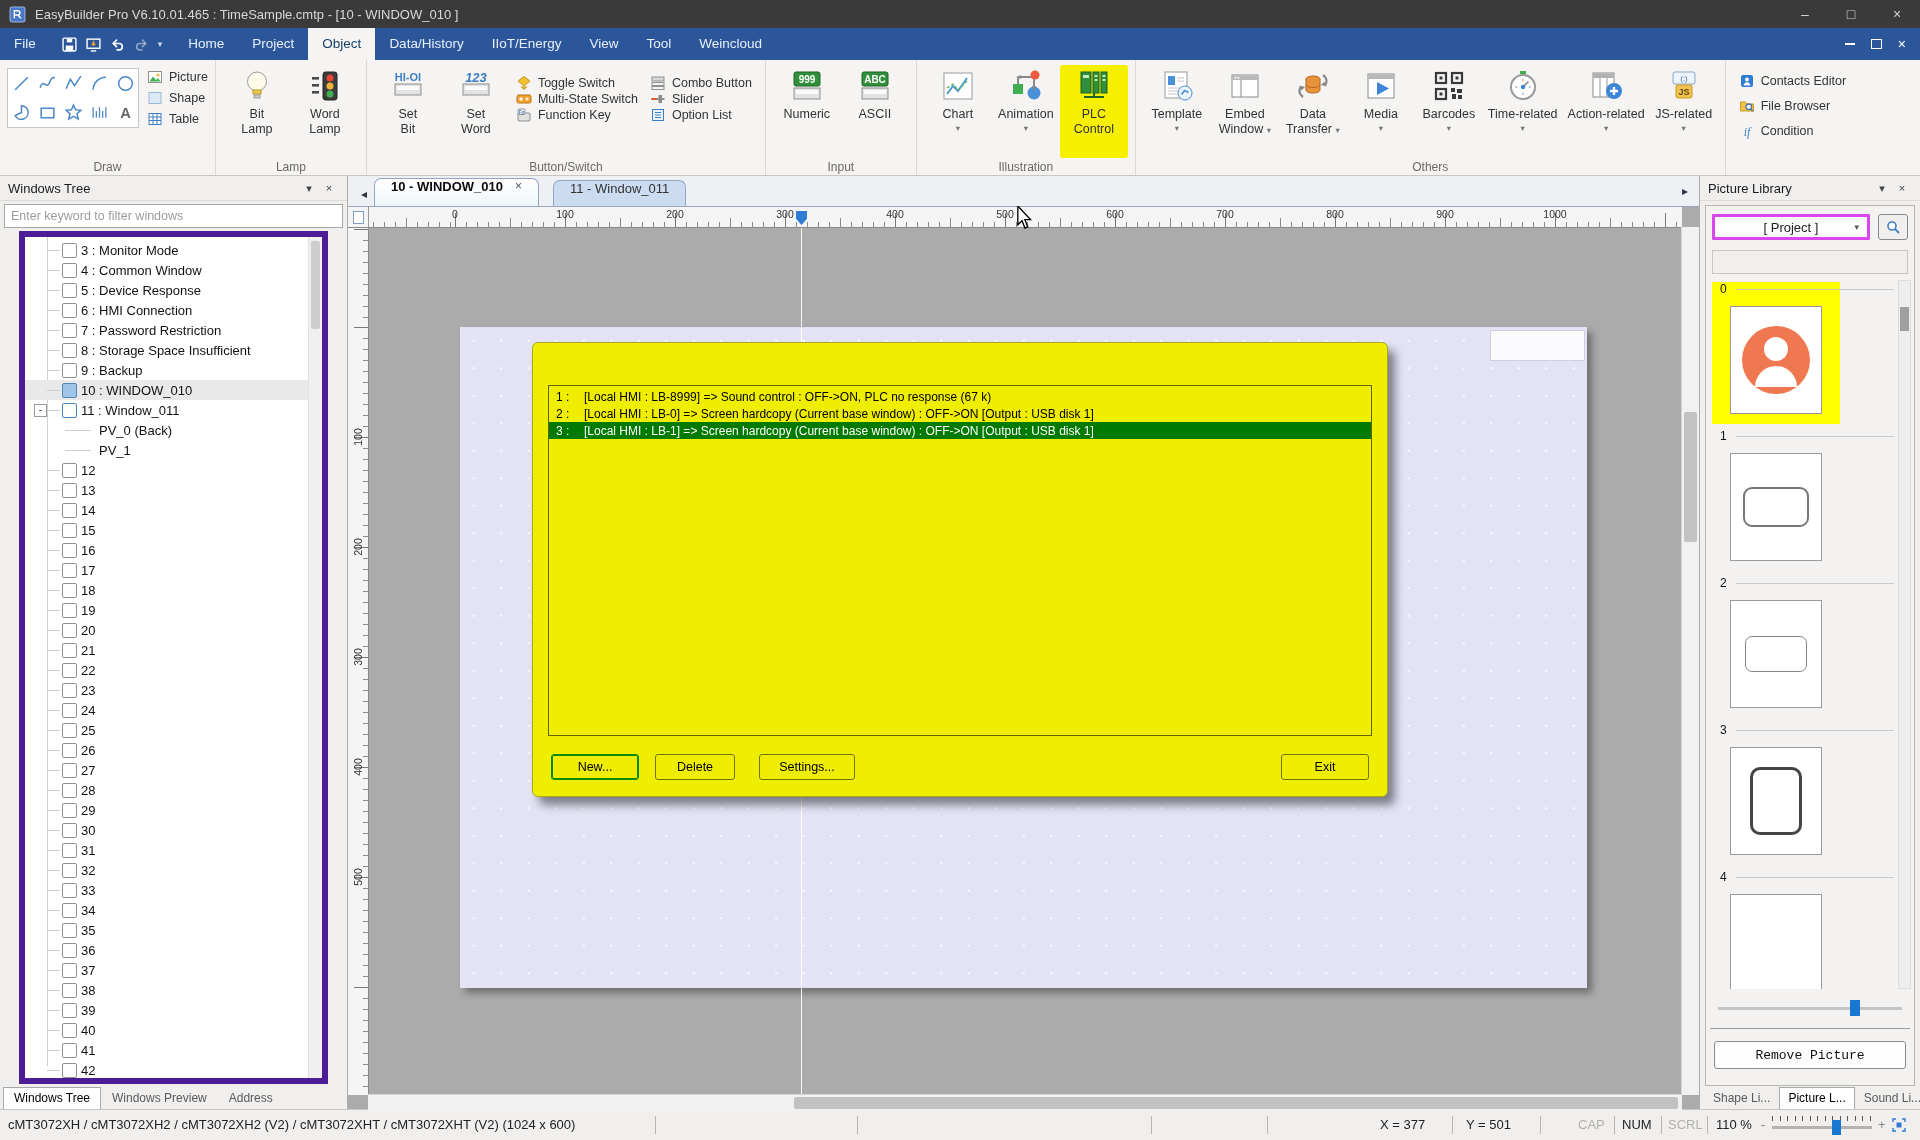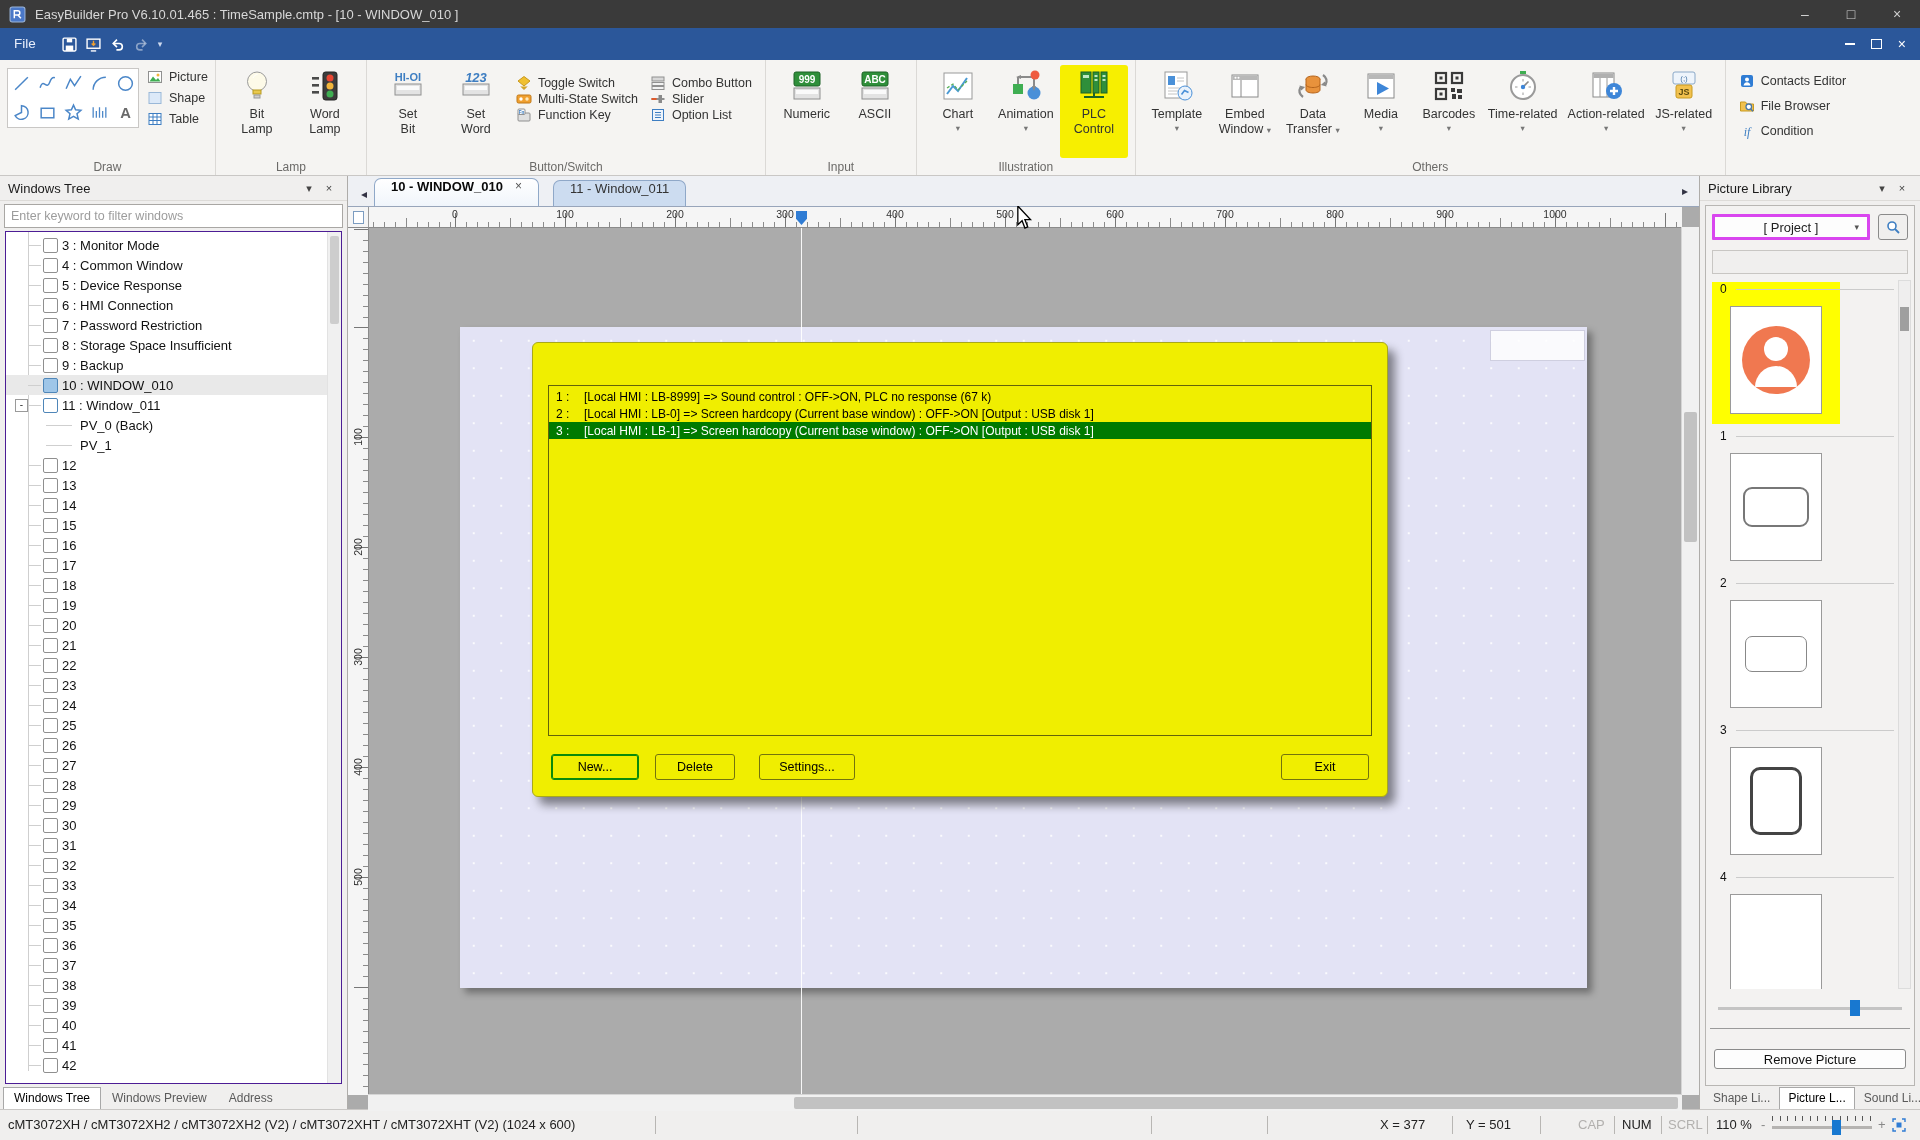--- a/index.html
+++ b/index.html
@@ -48,21 +48,21 @@
   
   .main{display:flex;height:935px;position:relative}
 
   
   .left-panel{width:347px;background:#f0efee;border-right:1px solid #aeaca9;display:flex;flex-direction:column;flex:none}
   .panel-head{height:24px;display:flex;align-items:center;padding:0 8px;font-size:13px;color:#1b1b1b;border-bottom:1px solid #dddbd8}
   .panel-head .sp{flex:1}
   .ph-ic{width:20px;text-align:center;color:#444;font-size:11px}
   .filter{margin:3px 4px;height:22px;border:1px solid #a9a7a4;background:#fff;font-size:12.5px;padding:0 6px;color:#333;font-family:inherit}
   .filter::placeholder{color:#9c9c9c}
-  .tree{flex:1;margin:0 5px 2px;background:#fff;border:1px solid #4c1d95;position:relative;overflow:hidden;font-size:13px;color:#111;padding-top:3px}
+  .tree{flex:1;margin:0 19px 2px;background:#fff;border:6px solid #4c1d95;position:relative;overflow:hidden;font-size:13px;color:#111;padding-top:3px}
   .treelines{position:absolute;left:22px;top:0;bottom:12px;border-left:1px solid #cfcfcf}
   .trow{height:20px;display:flex;align-items:center;position:relative;padding-left:56px;white-space:nowrap}
   .trow::before{content:"";position:absolute;left:22px;width:13px;top:10px;border-top:1px solid #cfcfcf}
   .trow.sel{background:#e9e9e9}
   .tbox{position:absolute;left:37px;top:3px;width:13px;height:13px;border:1px solid #8f8f8f;background:#fff;border-radius:2px}
   .tbox.filled{background:#9fc6e8;border-color:#4f86b8}
   .tbox.outline{border-color:#4f86b8}
   .texp{position:absolute;left:9px;top:4px;width:11px;height:11px;border:1px solid #9a9a9a;background:#fff;font-size:10px;line-height:9px;text-align:center;color:#333}
   .trow.child{padding-left:74px}
   .trow.child::before{left:40px;width:26px}
@@ -134,21 +134,21 @@
   .pic-b3{width:46px;height:62px;border:3px solid #444;border-radius:10px}
   .av{width:68px;height:68px;border-radius:50%;background:#f07850;position:relative;overflow:hidden}
   .av::before{content:"";position:absolute;left:50%;top:11px;width:24px;height:24px;margin-left:-12px;border-radius:50%;background:#fff}
   .av::after{content:"";position:absolute;left:50%;bottom:7px;width:42px;height:21px;margin-left:-21px;border-radius:21px 21px 0 0;background:#fff}
   .rp-scroll{position:absolute;right:3px;top:74px;bottom:96px;width:11px;background:#efeeee;border:1px solid #dcdcdc}
   .rp-sthumb{position:absolute;left:1px;right:1px;top:26px;height:24px;background:#9f9f9f}
   .rp-slider{position:absolute;left:12px;right:12px;bottom:68px;height:18px}
   .rp-strack{position:absolute;left:0;right:0;top:8px;height:3px;background:#c4c4c4}
   .rp-sknob{position:absolute;left:72%;top:1px;width:10px;height:16px;background:#1878d0}
   .rp-hr{position:absolute;left:4px;right:4px;bottom:56px;border-top:1px solid #9a9a9a}
-  .rp-remove{position:absolute;left:8px;right:8px;bottom:16px;height:20px;background:#fdfdfd;border:1px solid #8a8a8a;border-radius:3px;font-size:13px;color:#111;font-family:Liberation Sans, sans-serif}
+  .rp-remove{position:absolute;left:8px;right:8px;bottom:16px;height:28px;background:#fdfdfd;border:1px solid #8a8a8a;border-radius:3px;font-size:13px;color:#111;font-family:Liberation Mono, monospace}
   .rtabs{height:25px;display:flex;align-items:flex-end;padding-left:4px}
   .rtab{padding:3px 8px 5px;font-size:12px;color:#5a5a5a;white-space:nowrap;border:1px solid transparent}
   .rtab.active{background:#fff;border-color:#a8a8a8;border-bottom-color:#fff;color:#000}
 
   
   .statusbar{position:absolute;left:0;right:0;bottom:0;height:30px;background:#f0efee;border-top:1px solid #c9c7c5;font-size:13px;color:#222}
   .sb-item{position:absolute;top:0;line-height:30px;white-space:nowrap}
   .sb-sep{position:absolute;top:6px;height:18px;width:1px;background:#b8b6b3}
   .sb-dim{color:#b2b0ae}
   .sb-ticks{position:absolute;left:1772px;top:6px;width:100px;height:5px;background:repeating-linear-gradient(90deg,#555 0 1px,transparent 1px 7.5px)}
@@ -199,20 +199,30 @@
           </svg>
       </span>
       <span class="icon">
         <svg viewBox="0 0 14 14" width="15" height="15">
             <path d="M10.5 6h-5a3 3 0 0 0 0 6H8" fill="none" stroke="rgba(255,255,255,.45)" stroke-width="1.5"></path>
             <path d="M7.5 2.5L11 6l-3.5 3.5" fill="none" stroke="rgba(255,255,255,.45)" stroke-width="1.5"></path>
           </svg>
       </span>
       <span class="qa-caret">▾</span>
     </span>
+    <nav id="menu-items" style="display:flex">
+        <span class="m-item">Home</span>
+        <span class="m-item">Project</span>
+        <span class="m-item active">Object</span>
+        <span class="m-item">Data/History</span>
+        <span class="m-item">IIoT/Energy</span>
+        <span class="m-item">View</span>
+        <span class="m-item">Tool</span>
+        <span class="m-item">Weincloud</span>
+      </nav>
     <span class="mdi">
       <span class="mdi-min"></span>
       <span class="mdi-max"></span>
       <span class="mdi-x">×</span>
     </span>
   </div>
 
   <div class="ribbon" id="ribbon">
       <div class="rgroup">
   <div class="draw-box">

